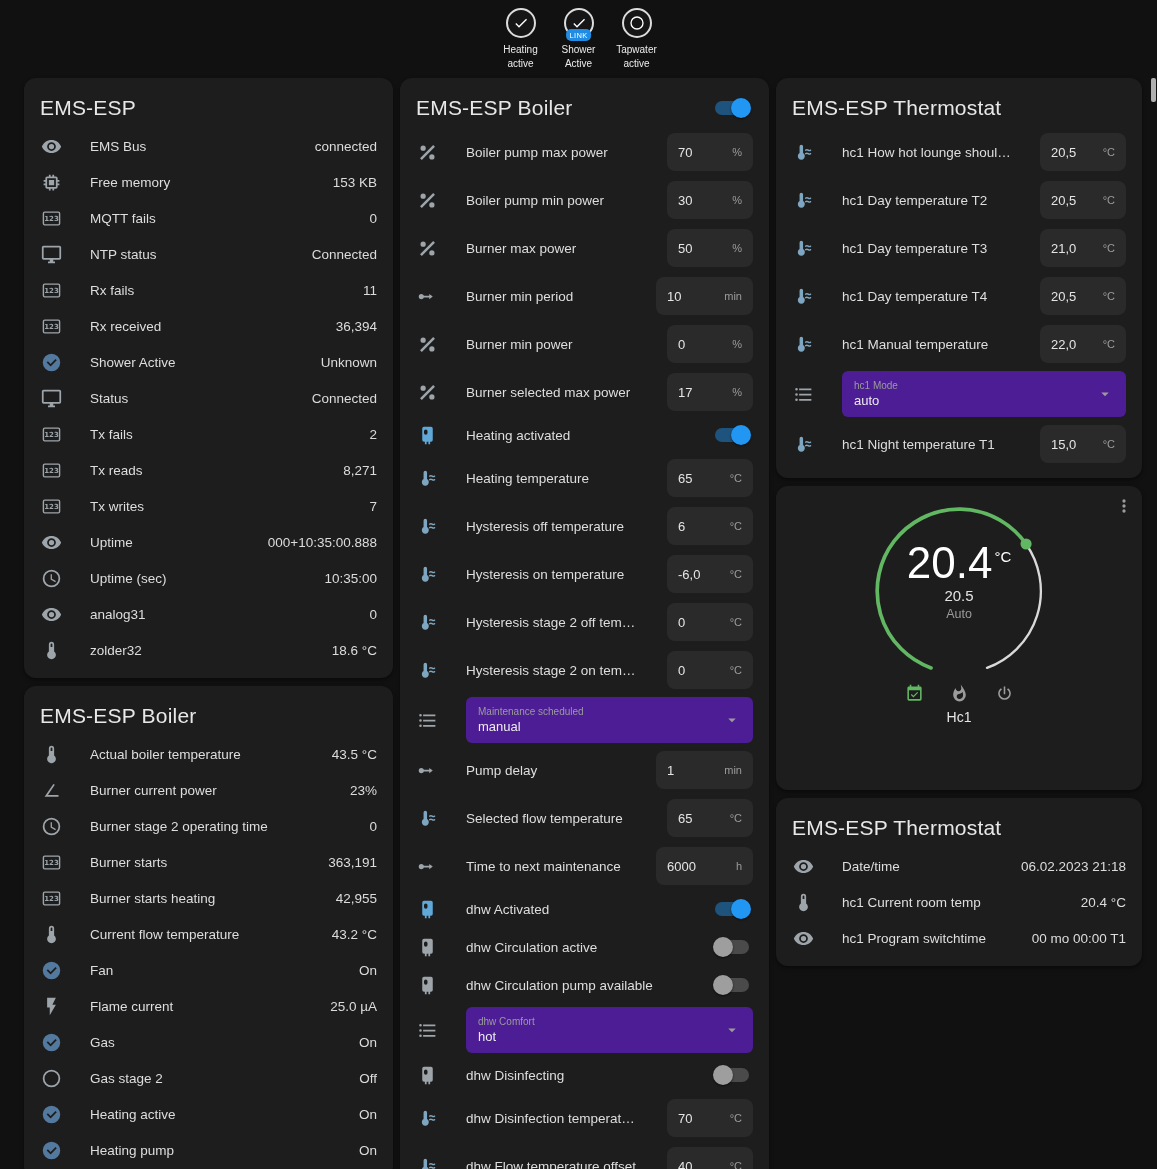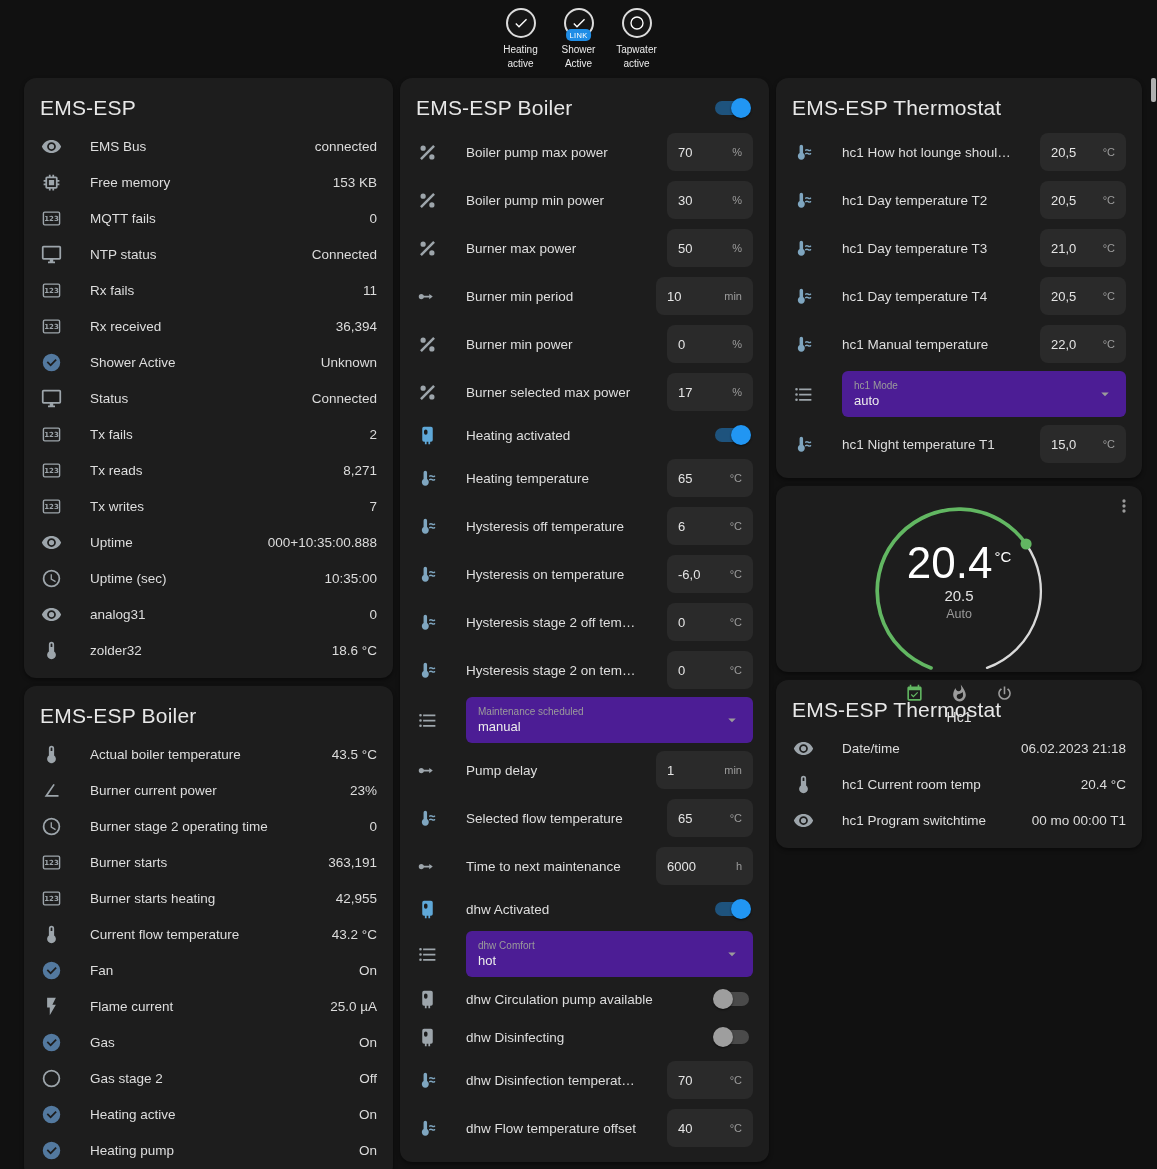--- a/index.html
+++ b/index.html
@@ -48,21 +48,21 @@
   .switch.off .knob{left:-2px;background:#9e9e9e;}
 
   .selectbox{flex:1;background:#4c1d95;border-radius:6px;height:46px;display:flex;align-items:center;justify-content:space-between;padding:0 12px;box-sizing:border-box;cursor:pointer;}
   .sel-text{display:flex;flex-direction:column;gap:2px;}
   .sel-label{font-size:10px;color:#9b9b9b;}
   .sel-value{font-size:13px;color:#ececec;}
   .sel-arrow{color:#9b9b9b;display:flex;}
   .sel-arrow svg{width:18px;height:18px;}
 
   
-  .dial-card{position:relative;height:186px;padding:8px 0 0;}
+  .dial-card{position:relative;height:304px;padding:8px 0 0;}
   .dots{position:absolute;top:10px;right:8px;color:#9b9b9b;cursor:pointer;}
   .dots svg{width:20px;height:20px;}
   .dial-wrap{position:relative;width:186px;height:186px;margin:4px auto 0;}
   .dial-wrap svg.dial{width:186px;height:186px;display:block;}
   .dial-center{position:absolute;top:0;left:0;right:0;text-align:center;padding-top:42px;}
   .cur{font-size:44px;color:#ffffff;line-height:1.05;}
   .cur-unit{font-size:15px;color:#ffffff;position:relative;top:-16px;margin-left:2px;}
   .target{font-size:15px;color:#e3e3e3;margin-top:1px;}
   .mode{font-size:12.5px;color:#9b9b9b;margin-top:3px;}
   .dial-actions{display:flex;justify-content:center;gap:26px;margin-top:0px;}
@@ -599,47 +599,58 @@
             <span class="icon active">
               <svg viewBox="0 0 24 24">
                 <path fill="currentColor" d="M8,2H16A2,2 0 0,1 18,4V17A2,2 0 0,1 16,19H15V22H13V19H11V22H9V19H8A2,2 0 0,1 6,17V4A2,2 0 0,1 8,2M10,5A2,2 0 0,0 8,7V9A2,2 0 0,0 10,11A2,2 0 0,0 12,9V7A2,2 0 0,0 10,5Z"></path>
               </svg>
             </span>
             <span class="label">dhw Activated</span>
             <span class="switch on">
               <span class="knob"></span>
             </span>
           </div>
+          <div class="row row-toggle">
+            <span class="icon ">
+              <svg viewBox="0 0 24 24">
+                <path fill="currentColor" d="M8,2H16A2,2 0 0,1 18,4V17A2,2 0 0,1 16,19H15V22H13V19H11V22H9V19H8A2,2 0 0,1 6,17V4A2,2 0 0,1 8,2M10,5A2,2 0 0,0 8,7V9A2,2 0 0,0 10,11A2,2 0 0,0 12,9V7A2,2 0 0,0 10,5Z"></path>
+              </svg>
+            </span>
+            <span class="label">dhw Circulation active</span>
+            <span class="switch off">
+              <span class="knob"></span>
+            </span>
+          </div>
+          <div class="row row-toggle">
+            <span class="icon ">
+              <svg viewBox="0 0 24 24">
+                <path fill="currentColor" d="M8,2H16A2,2 0 0,1 18,4V17A2,2 0 0,1 16,19H15V22H13V19H11V22H9V19H8A2,2 0 0,1 6,17V4A2,2 0 0,1 8,2M10,5A2,2 0 0,0 8,7V9A2,2 0 0,0 10,11A2,2 0 0,0 12,9V7A2,2 0 0,0 10,5Z"></path>
+              </svg>
+            </span>
+            <span class="label">dhw Circulation pump available</span>
+            <span class="switch off">
+              <span class="knob"></span>
+            </span>
+          </div>
           <div class="row row-select">
             <span class="icon ">
               <svg viewBox="0 0 24 24">
                 <path fill="currentColor" d="M7,5H21V7H7V5M7,13V11H21V13H7M4,4.5A1.5,1.5 0 0,1 5.5,6A1.5,1.5 0 0,1 4,7.5A1.5,1.5 0 0,1 2.5,6A1.5,1.5 0 0,1 4,4.5M4,10.5A1.5,1.5 0 0,1 5.5,12A1.5,1.5 0 0,1 4,13.5A1.5,1.5 0 0,1 2.5,12A1.5,1.5 0 0,1 4,10.5M7,19V17H21V19H7M4,16.5A1.5,1.5 0 0,1 5.5,18A1.5,1.5 0 0,1 4,19.5A1.5,1.5 0 0,1 2.5,18A1.5,1.5 0 0,1 4,16.5Z"></path>
               </svg>
             </span>
             <span class="selectbox">
               <span class="sel-text">
                 <span class="sel-label">dhw Comfort</span>
                 <span class="sel-value">hot</span>
               </span>
               <span class="sel-arrow">
                 <svg viewBox="0 0 24 24">
                   <path fill="currentColor" d="M7,10L12,15L17,10H7Z"></path>
                 </svg>
               </span>
-            </span>
-          </div>
-          <div class="row row-toggle">
-            <span class="icon ">
-              <svg viewBox="0 0 24 24">
-                <path fill="currentColor" d="M8,2H16A2,2 0 0,1 18,4V17A2,2 0 0,1 16,19H15V22H13V19H11V22H9V19H8A2,2 0 0,1 6,17V4A2,2 0 0,1 8,2M10,5A2,2 0 0,0 8,7V9A2,2 0 0,0 10,11A2,2 0 0,0 12,9V7A2,2 0 0,0 10,5Z"></path>
-              </svg>
-            </span>
-            <span class="label">dhw Circulation pump available</span>
-            <span class="switch off">
-              <span class="knob"></span>
             </span>
           </div>
           <div class="row row-toggle">
             <span class="icon ">
               <svg viewBox="0 0 24 24">
                 <path fill="currentColor" d="M8,2H16A2,2 0 0,1 18,4V17A2,2 0 0,1 16,19H15V22H13V19H11V22H9V19H8A2,2 0 0,1 6,17V4A2,2 0 0,1 8,2M10,5A2,2 0 0,0 8,7V9A2,2 0 0,0 10,11A2,2 0 0,0 12,9V7A2,2 0 0,0 10,5Z"></path>
               </svg>
             </span>
             <span class="label">dhw Disinfecting</span>
             <span class="switch off">

